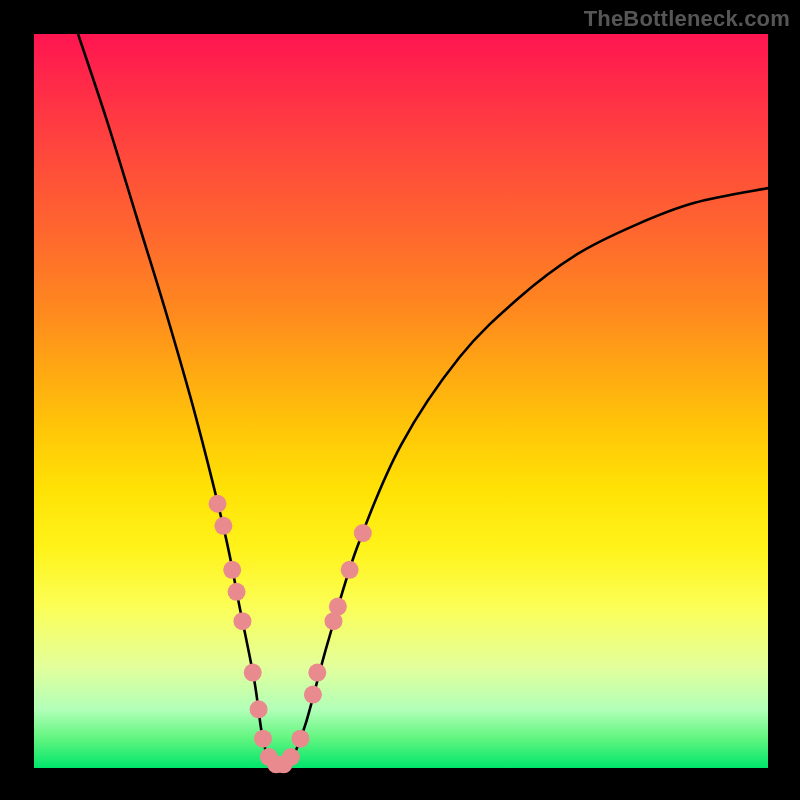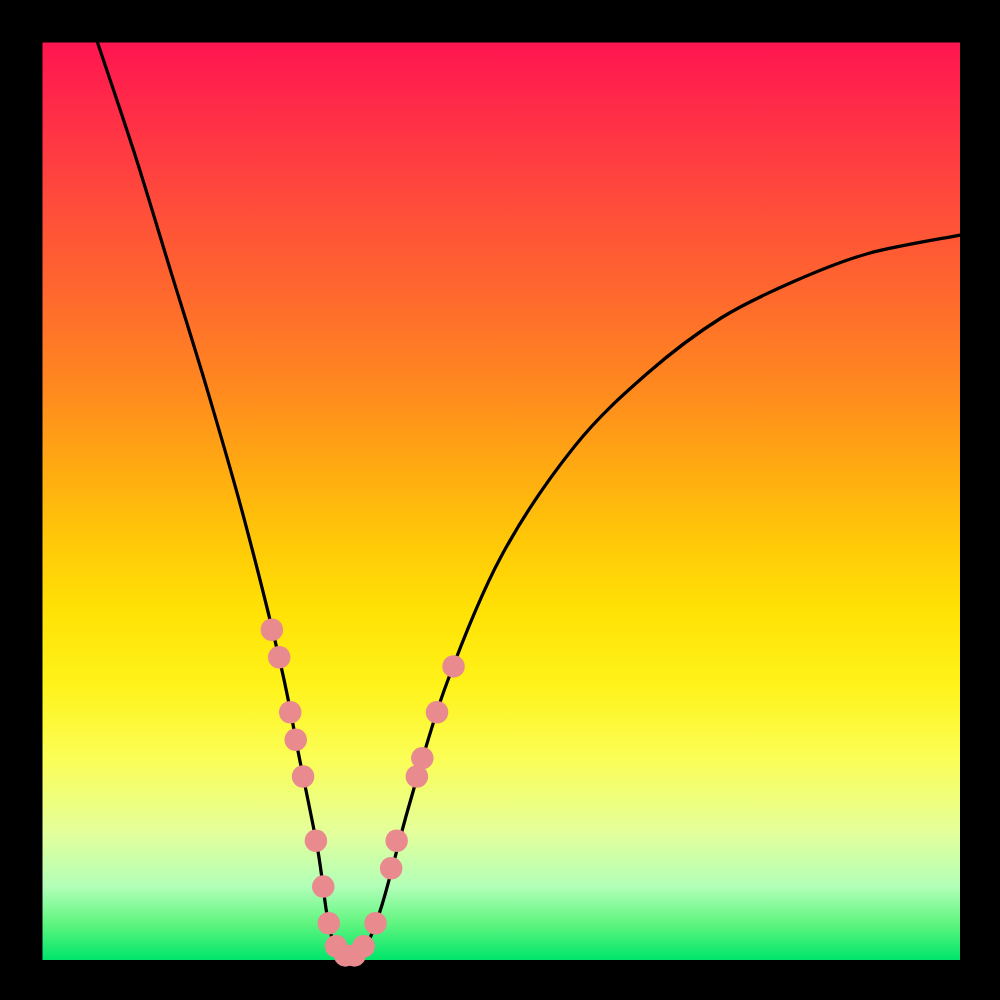--- a/index.html
+++ b/index.html
@@ -50,20 +50,21 @@
     top: 0;
     width: 734px;
     height: 734px;
     overflow: visible;
   }
 </style>
 </head>
 <body>
 
 <div class="outer">
+  <div class="watermark">TheBottleneck.com</div>
   <div class="plot-area">
     <svg class="curve" viewBox="0 0 734 734">
       <path id="main-curve" fill="none" stroke="#000000" stroke-width="2.6" stroke-linecap="round" d="M 44.04 0 C 48.93333333333334 14.680000000000007, 63.61333333333334 57.49666666666671, 73.4 88.08000000000004 C 83.18666666666667 118.66333333333337, 92.97333333333334 151.69333333333333, 102.76 183.5 C 112.54666666666667 215.30666666666667, 122.33333333333334 245.89000000000001, 132.12 278.92 C 141.90666666666667 311.95000000000005, 151.69333333333333 344.98, 161.48 381.68 C 171.26666666666665 418.38, 183.5 467.31333333333333, 190.84 499.12 C 198.18 530.9266666666666, 200.62666666666667 548.0533333333333, 205.52 572.52 C 210.41333333333336 596.9866666666667, 216.53 625.1233333333333, 220.2 645.92 C 223.86999999999998 666.7166666666666, 225.09333333333333 683.8433333333332, 227.54 697.3 C 229.98666666666665 710.7566666666667, 231.82166666666666 720.5433333333333, 234.88 726.66 C 237.93833333333333 732.7766666666666, 242.22000000000003 734, 245.89000000000001 734 C 249.56 734, 252.6183333333333 734, 256.9 726.66 C 261.1816666666666 719.3199999999999, 265.4633333333333 709.5333333333333, 271.58 689.96 C 277.69666666666666 670.3866666666668, 285.0366666666667 638.58, 293.6 609.22 C 302.16333333333336 579.86, 310.72666666666663 546.8299999999999, 322.96 513.8 C 335.1933333333333 480.77, 349.87333333333333 442.8466666666667, 367 411.04 C 384.12666666666667 379.23333333333335, 406.14666666666665 347.4266666666666, 425.71999999999997 322.96 C 445.2933333333333 298.49333333333334, 464.8666666666667 281.3666666666667, 484.44 264.24 C 504.0133333333333 247.11333333333334, 523.5866666666666 232.43333333333337, 543.16 220.20000000000005 C 562.7333333333333 207.96666666666673, 582.3066666666666 199.4033333333334, 601.88 190.84000000000003 C 621.4533333333334 182.27666666666667, 638.58 174.9366666666666, 660.6 168.81999999999994 C 682.62 162.70333333333326, 721.7666666666667 156.58666666666664, 734 154.14"></path>
       <g id="marker-group">
           <circle cx="183.5" cy="469.76" r="9" fill="#e98a8f"></circle>
           <circle cx="189.372" cy="491.78" r="9" fill="#e98a8f"></circle>
           <circle cx="198.18" cy="535.8199999999999" r="9" fill="#e98a8f"></circle>
           <circle cx="202.584" cy="557.84" r="9" fill="#e98a8f"></circle>
           <circle cx="208.456" cy="587.2" r="9" fill="#e98a8f"></circle>
           <circle cx="218.732" cy="638.58" r="9" fill="#e98a8f"></circle>

